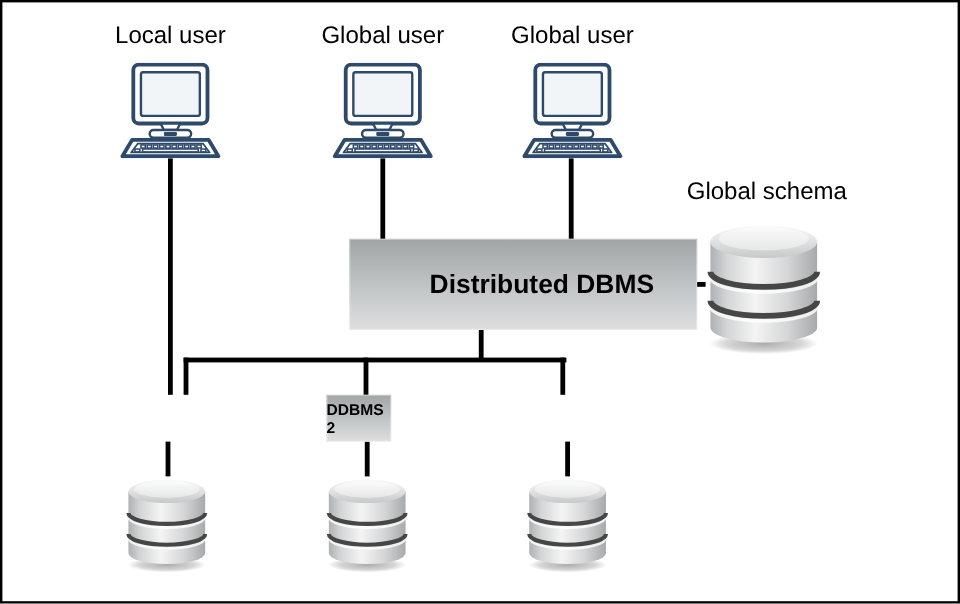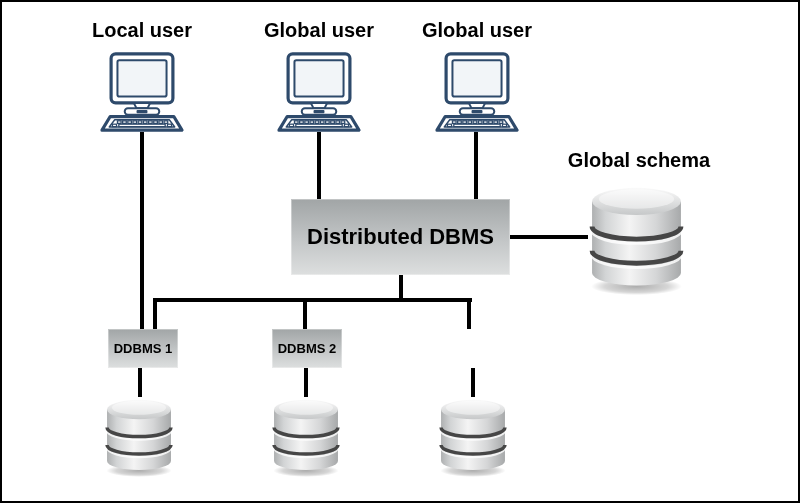--- a/index.html
+++ b/index.html
@@ -8,21 +8,21 @@
     width:800px;height:503px;
     background:#ffffff;
     border:2px solid #000;
     box-sizing:border-box;
     overflow:hidden;
     font-family:"Liberation Sans", sans-serif;
     margin:0 auto;
   }
   .lbl{
     position:absolute;
-    font-weight:bold;
+    font-weight:normal;
     color:#000;
     text-align:center;
     white-space:nowrap;
   }
   .lbl-big{font-size:20px;line-height:24px;}
   .line{position:absolute;background:#000;}
   .gbox{
     position:absolute;
     background:linear-gradient(180deg,#a1a5a6 0%,#c3c6c7 55%,#dddfdf 100%);
     box-shadow:inset 0 0 0 1px rgba(255,255,255,.35);
@@ -117,32 +117,29 @@
   <div class="line" style="left:508px;top:233px;width:78px;height:4px;"></div>
   <div class="line" style="left:397px;top:273px;width:4px;height:25px;"></div>
   <div class="line" style="left:151px;top:296px;width:319px;height:4px;"></div>
   <div class="line" style="left:151px;top:296px;width:4px;height:31px;"></div>
   <div class="line" style="left:301px;top:296px;width:4px;height:31px;"></div>
   <div class="line" style="left:465px;top:296px;width:4px;height:31px;"></div>
   <div class="line" style="left:136px;top:366px;width:4px;height:29px;"></div>
   <div class="line" style="left:302px;top:366px;width:4px;height:29px;"></div>
   <div class="line" style="left:469px;top:366px;width:4px;height:29px;"></div>
 
-  <div id="dbms-box" class="gbox" style="left:289px;top:197px;width:219px;height:76px;">
+  <div id="dbms-box" class="gbox" style="left:289px;top:197px;width:259px;height:76px;padding-left:31px;">
     <span>Distributed DBMS</span>
   </div>
 
   <svg class="icon" style="left:586px;top:182px;" width="97" height="114">
       <use href="#sym-database"></use>
     </svg>
 
-  <div class="gbox site-box" style="left:106px;top:327px;width:70px;height:39px;">
-    <span>DDBMS 1</span>
-  </div>
-  <div class="gbox site-box" style="left:270px;top:327px;width:70px;height:39px;">
+  <div class="gbox site-box" style="left:270px;top:327px;width:54px;height:39px;">
     <span>DDBMS 2</span>
   </div>
 
   <svg class="icon" style="left:102px;top:395px;" width="70" height="82">
       <use href="#sym-database"></use>
     </svg>
   <svg class="icon" style="left:269px;top:395px;" width="70" height="82">
       <use href="#sym-database"></use>
     </svg>
   <svg class="icon" style="left:436px;top:395px;" width="70" height="82">

